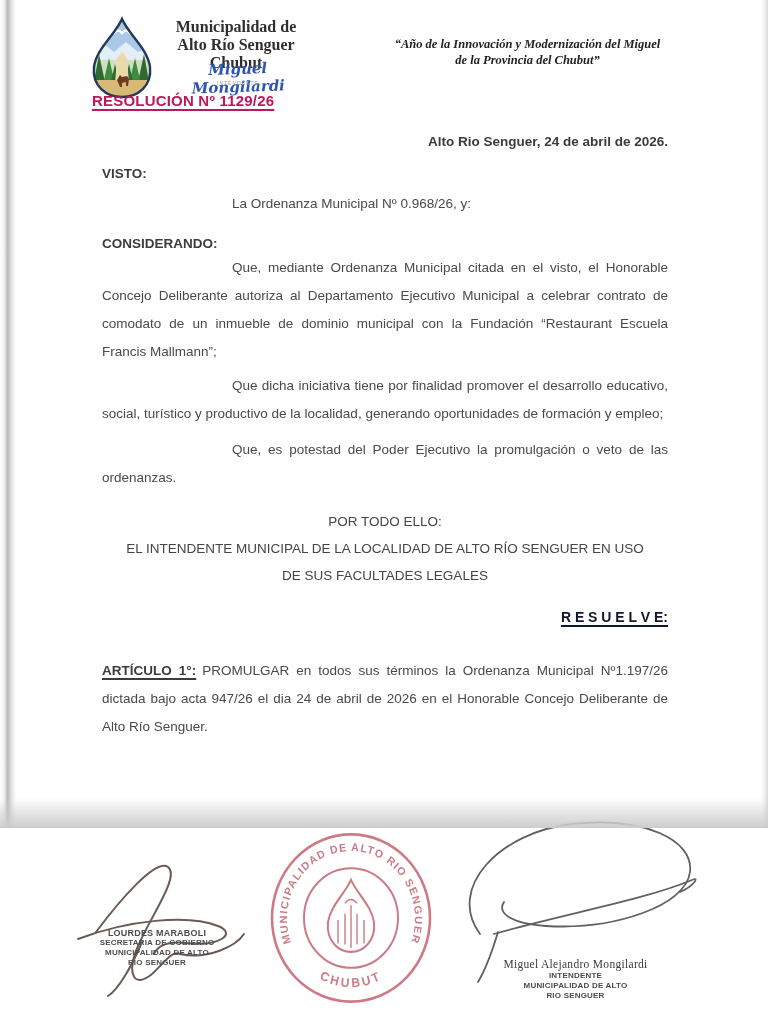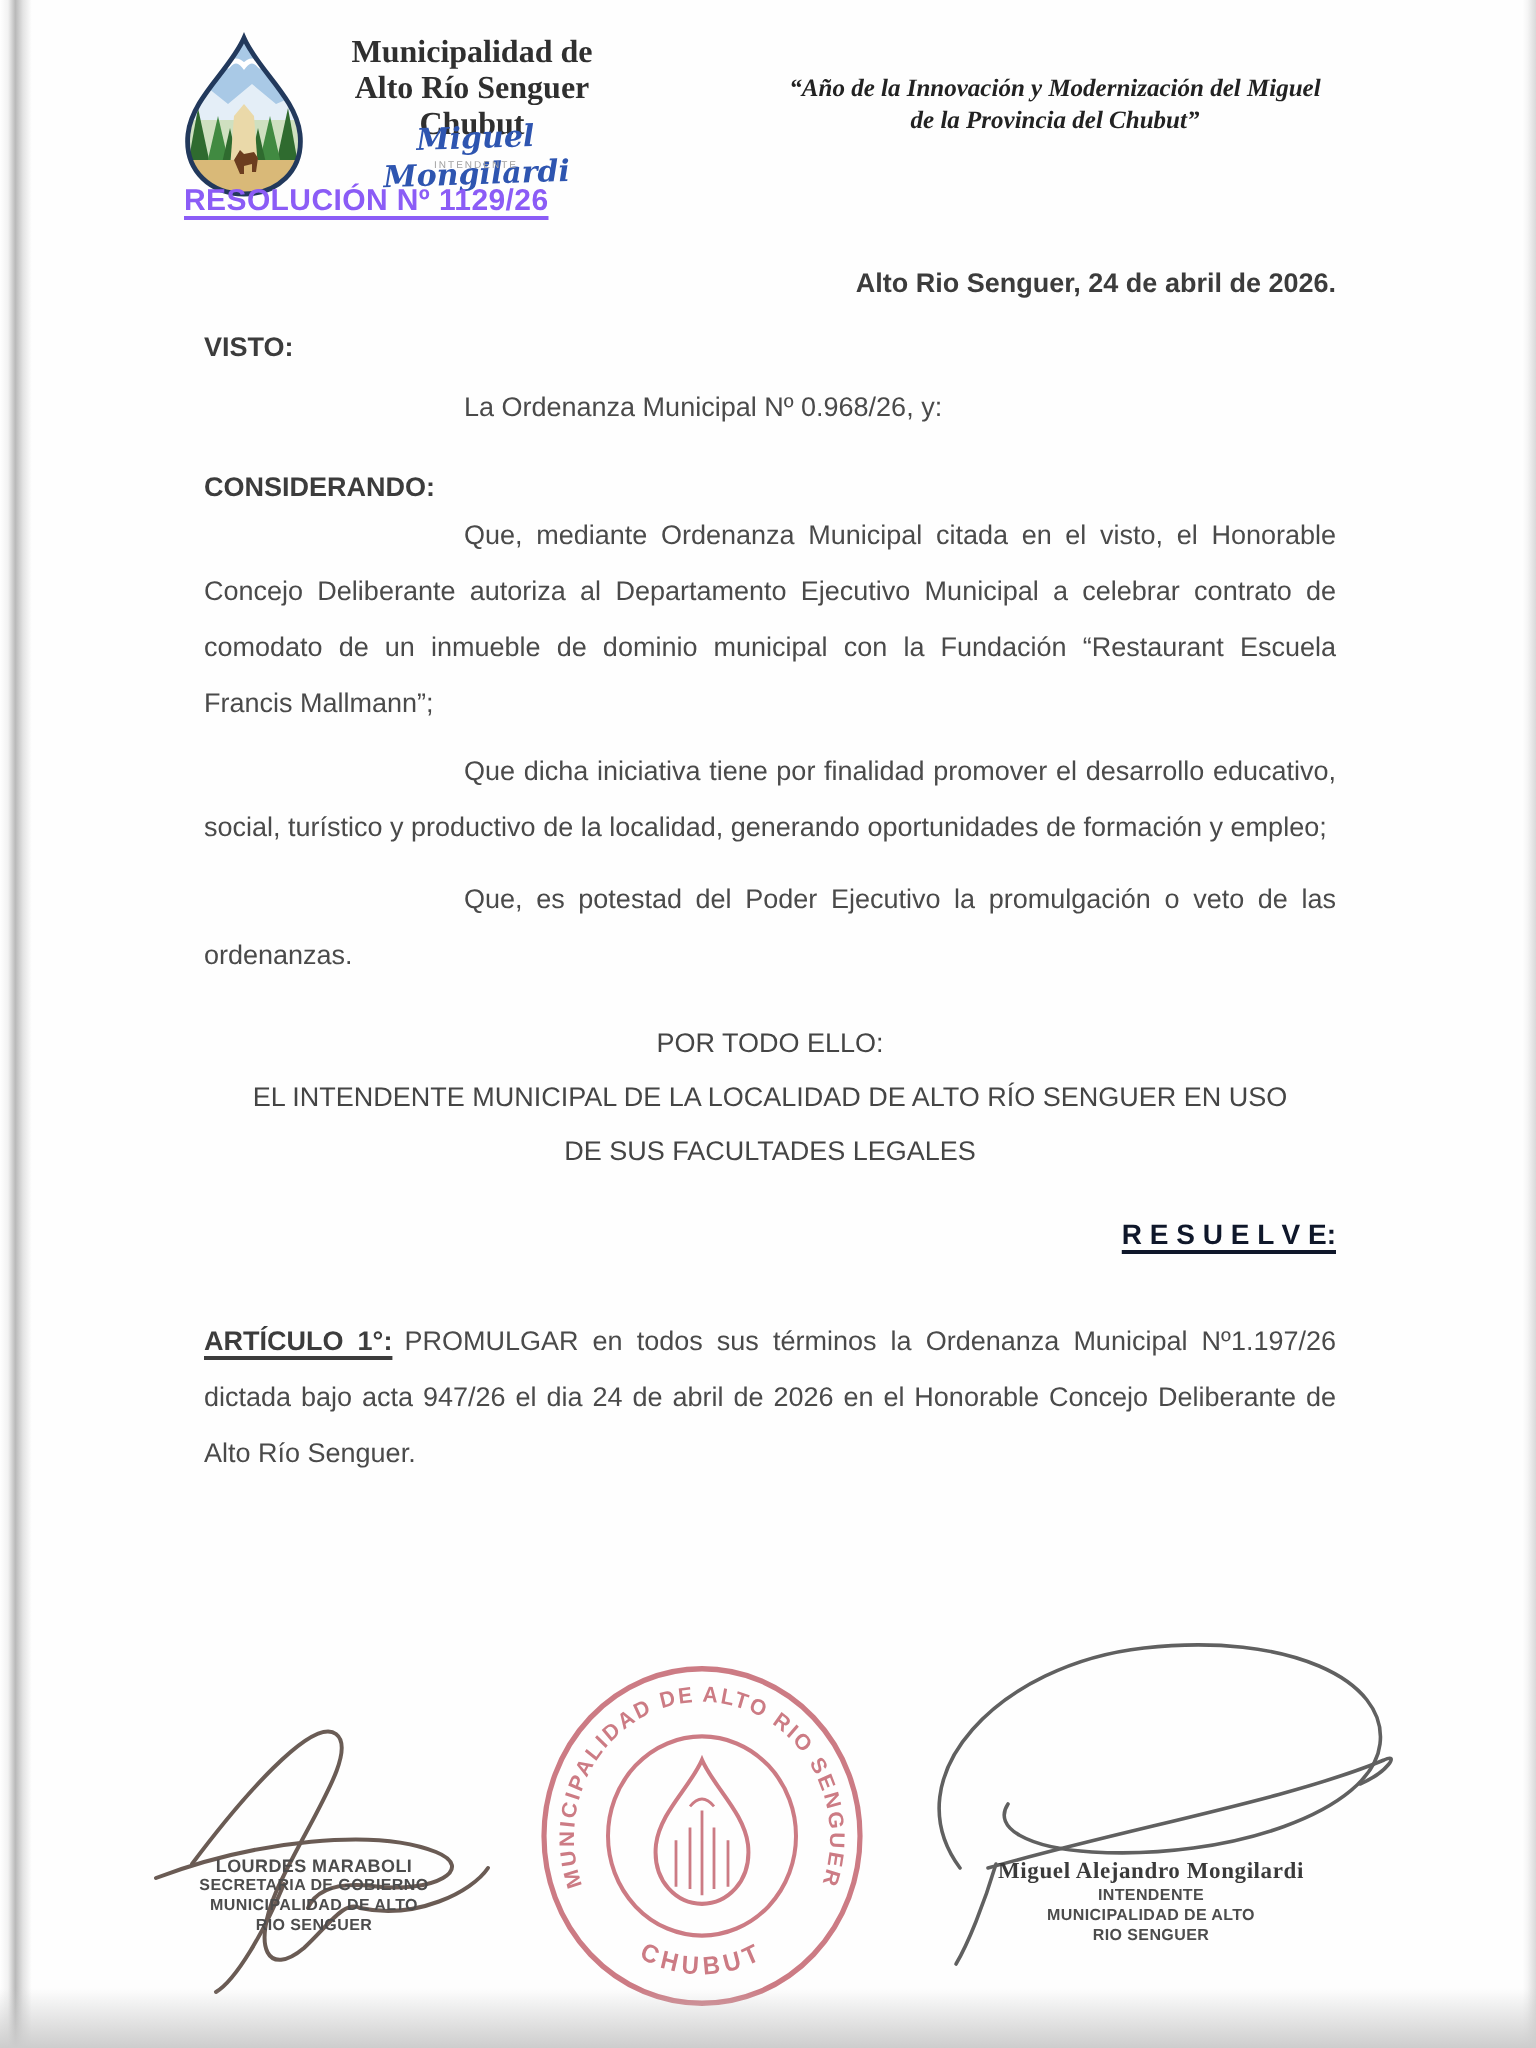--- a/index.html
+++ b/index.html
@@ -3,41 +3,41 @@
 <meta charset="utf-8">
 <style>
   html,body { margin:0; padding:0; }
   body {
     width:768px; height:1024px;
     background:#ffffff;
     font-family:"Liberation Sans", sans-serif;
     color:#4a4a4a;
     overflow:hidden;
   }
-  .sheet { position:relative; width:768px; height:1024px; background:#fefefe; }
+  .sheet { position:relative; width:768px; height:828px; background:#fefefe; }
 
   
   .edge-left { position:absolute; left:0; top:0; bottom:0; width:16px;
     background:linear-gradient(90deg,#ffffff 0%,#f2f2f2 25%,#b9b9b9 48%,#e3e3e3 72%,#ffffff 100%); }
   .edge-right { position:absolute; right:0; top:0; bottom:0; width:7px;
     background:linear-gradient(270deg,#d9d9d9 0%,#f5f5f5 60%,#ffffff 100%); }
   .edge-bottom { position:absolute; left:0; right:0; bottom:0; height:30px;
     background:linear-gradient(180deg,rgba(205,205,205,0) 0%,#cdcdcd 100%); }
 
   
   .logo { position:absolute; left:86px; top:16px; }
   .org-block { position:absolute; left:158px; top:18px; width:156px; text-align:center;
     font-family:"Liberation Serif", serif; font-weight:bold; font-size:16px; line-height:18px; color:#2f2f2f; }
   .script-sig { position:absolute; left:168px; top:60px; width:140px; text-align:center;
     font-family:"DejaVu Serif", serif; font-style:italic; font-weight:bold; font-size:15px;
     color:#2e55b0; transform:rotate(-2deg); }
   .script-sub { position:absolute; left:168px; top:80px; width:140px; text-align:center;
     font-size:5px; letter-spacing:1px; color:#a0a0a0; }
   .res-title { position:absolute; left:92px; top:92px; font-weight:bold; font-size:15px;
-    color:#8b5cf6; text-decoration:underline; text-decoration-thickness:2px; text-underline-offset:3px; letter-spacing:.2px; }
+    color:#be185d; text-decoration:underline; text-decoration-thickness:2px; text-underline-offset:3px; letter-spacing:.2px; }
   .motto { position:absolute; left:385px; top:36px; width:285px; text-align:center;
     font-family:"Liberation Serif", serif; font-weight:bold; font-style:italic;
     font-size:12.5px; line-height:16px; color:#222; }
 
   
   .content { position:absolute; top:132px; left:102px; width:566px; font-size:13.5px; line-height:28px; }
   .dateline { text-align:right; font-weight:bold; color:#3c3c3c; line-height:20px; }
   .sec-label { font-weight:bold; color:#3c3c3c; margin-top:12px; line-height:20px; }
   .sec-label.considerando { margin-top:16px; }
   .visto-body { margin-top:6px; padding-left:130px; }
@@ -52,22 +52,22 @@
   p.article.a1 { margin-top:26px; }
   p.article.a2 { margin-top:12px; }
   .article-label { font-weight:bold; color:#3c3c3c; text-decoration:underline;
     text-decoration-thickness:1.5px; text-underline-offset:3px; margin-right:6px; }
 
   
   .sig-svg { position:absolute; }
   .sig-text { position:absolute; text-align:center; font-size:8px; font-weight:bold;
     line-height:10px; letter-spacing:.2px; color:#4c4c4c; text-transform:uppercase; }
   .sig-text .big-name { font-size:9px; }
-  .right-name { font-family:"Liberation Serif", serif; font-weight:bold; font-size:11.5px;
-    letter-spacing:.3px; color:#3a3a3a; text-transform:none; line-height:13px; }
+  .right-name { font-family:"Liberation Serif", serif; font-weight:normal; font-size:11.5px;
+    letter-spacing:.3px; color:#3a3a3a; text-transform:none; line-height:13px;margin-top:28px; }
   .stamp-wrap { position:absolute; left:266px; top:828px; opacity:.85; }
 </style>
 </head>
 <body>
 
 <div class="sheet">
 
   <div class="logo">
     <svg width="72" height="84" viewBox="0 0 72 84">
       <defs>

